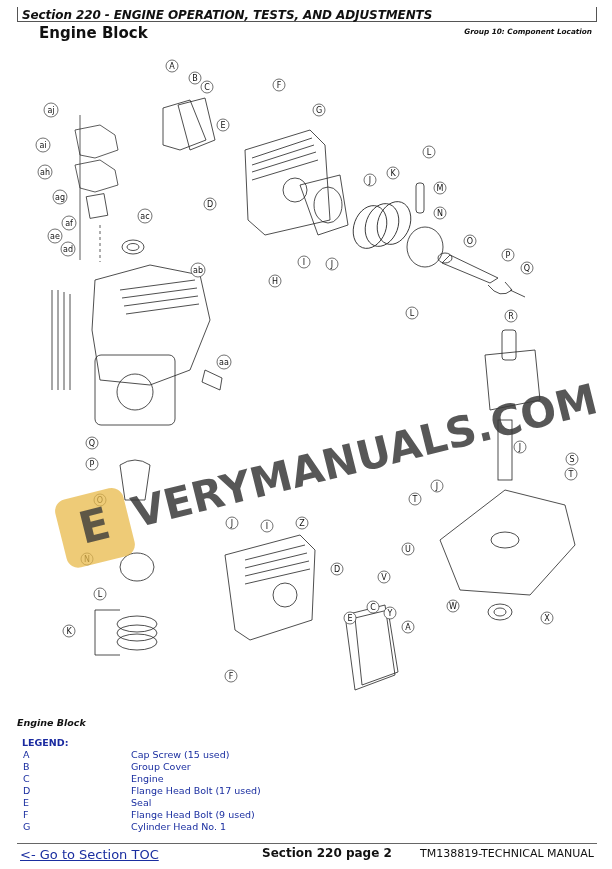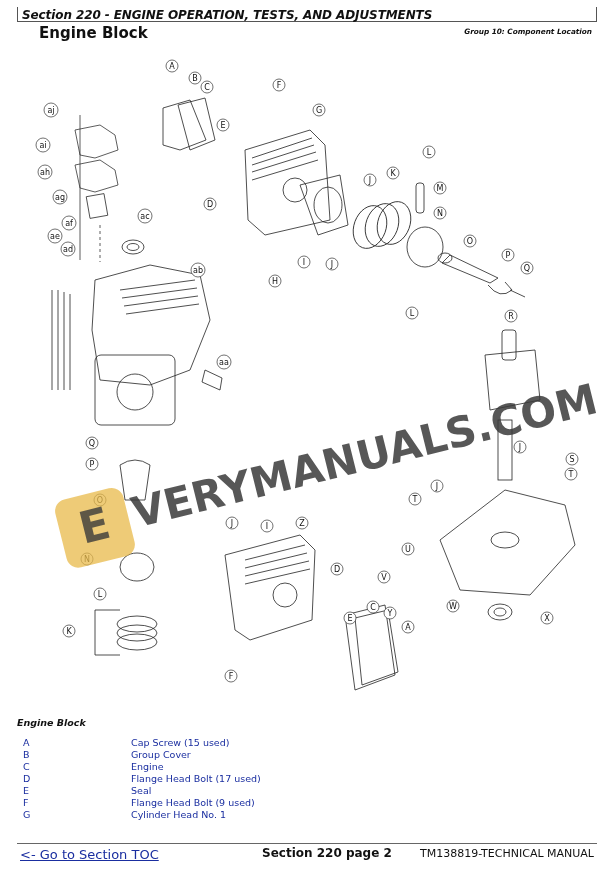--- a/index.html
+++ b/index.html
@@ -232,20 +232,21 @@
     <rect x="40" y="440" width="70" height="70" rx="12" fill="#e8b94a" fill-opacity="0.75" stroke="none"></rect>
     <text x="75" y="488" font-family="DejaVu Sans, sans-serif" font-size="44" font-weight="bold" fill="#3a3a3a" fill-opacity="0.8" stroke="none" text-anchor="middle">E</text>
     <text x="115" y="485" font-family="DejaVu Sans, sans-serif" font-size="42" font-weight="bold" fill="#3a3a3a" fill-opacity="0.85" stroke="none">VERYMANUALS.COM</text>
   </g>
 </svg>
 </div>
 
 <div class="cap">Engine Block</div>
 
 <div class="legend">
+  <div class="lh">LEGEND:</div>
   <div class="row">
       <span class="k">A</span>
       <span>Cap Screw (15 used)</span>
     </div>
   <div class="row">
       <span class="k">B</span>
       <span>Group Cover</span>
     </div>
   <div class="row">
       <span class="k">C</span>

